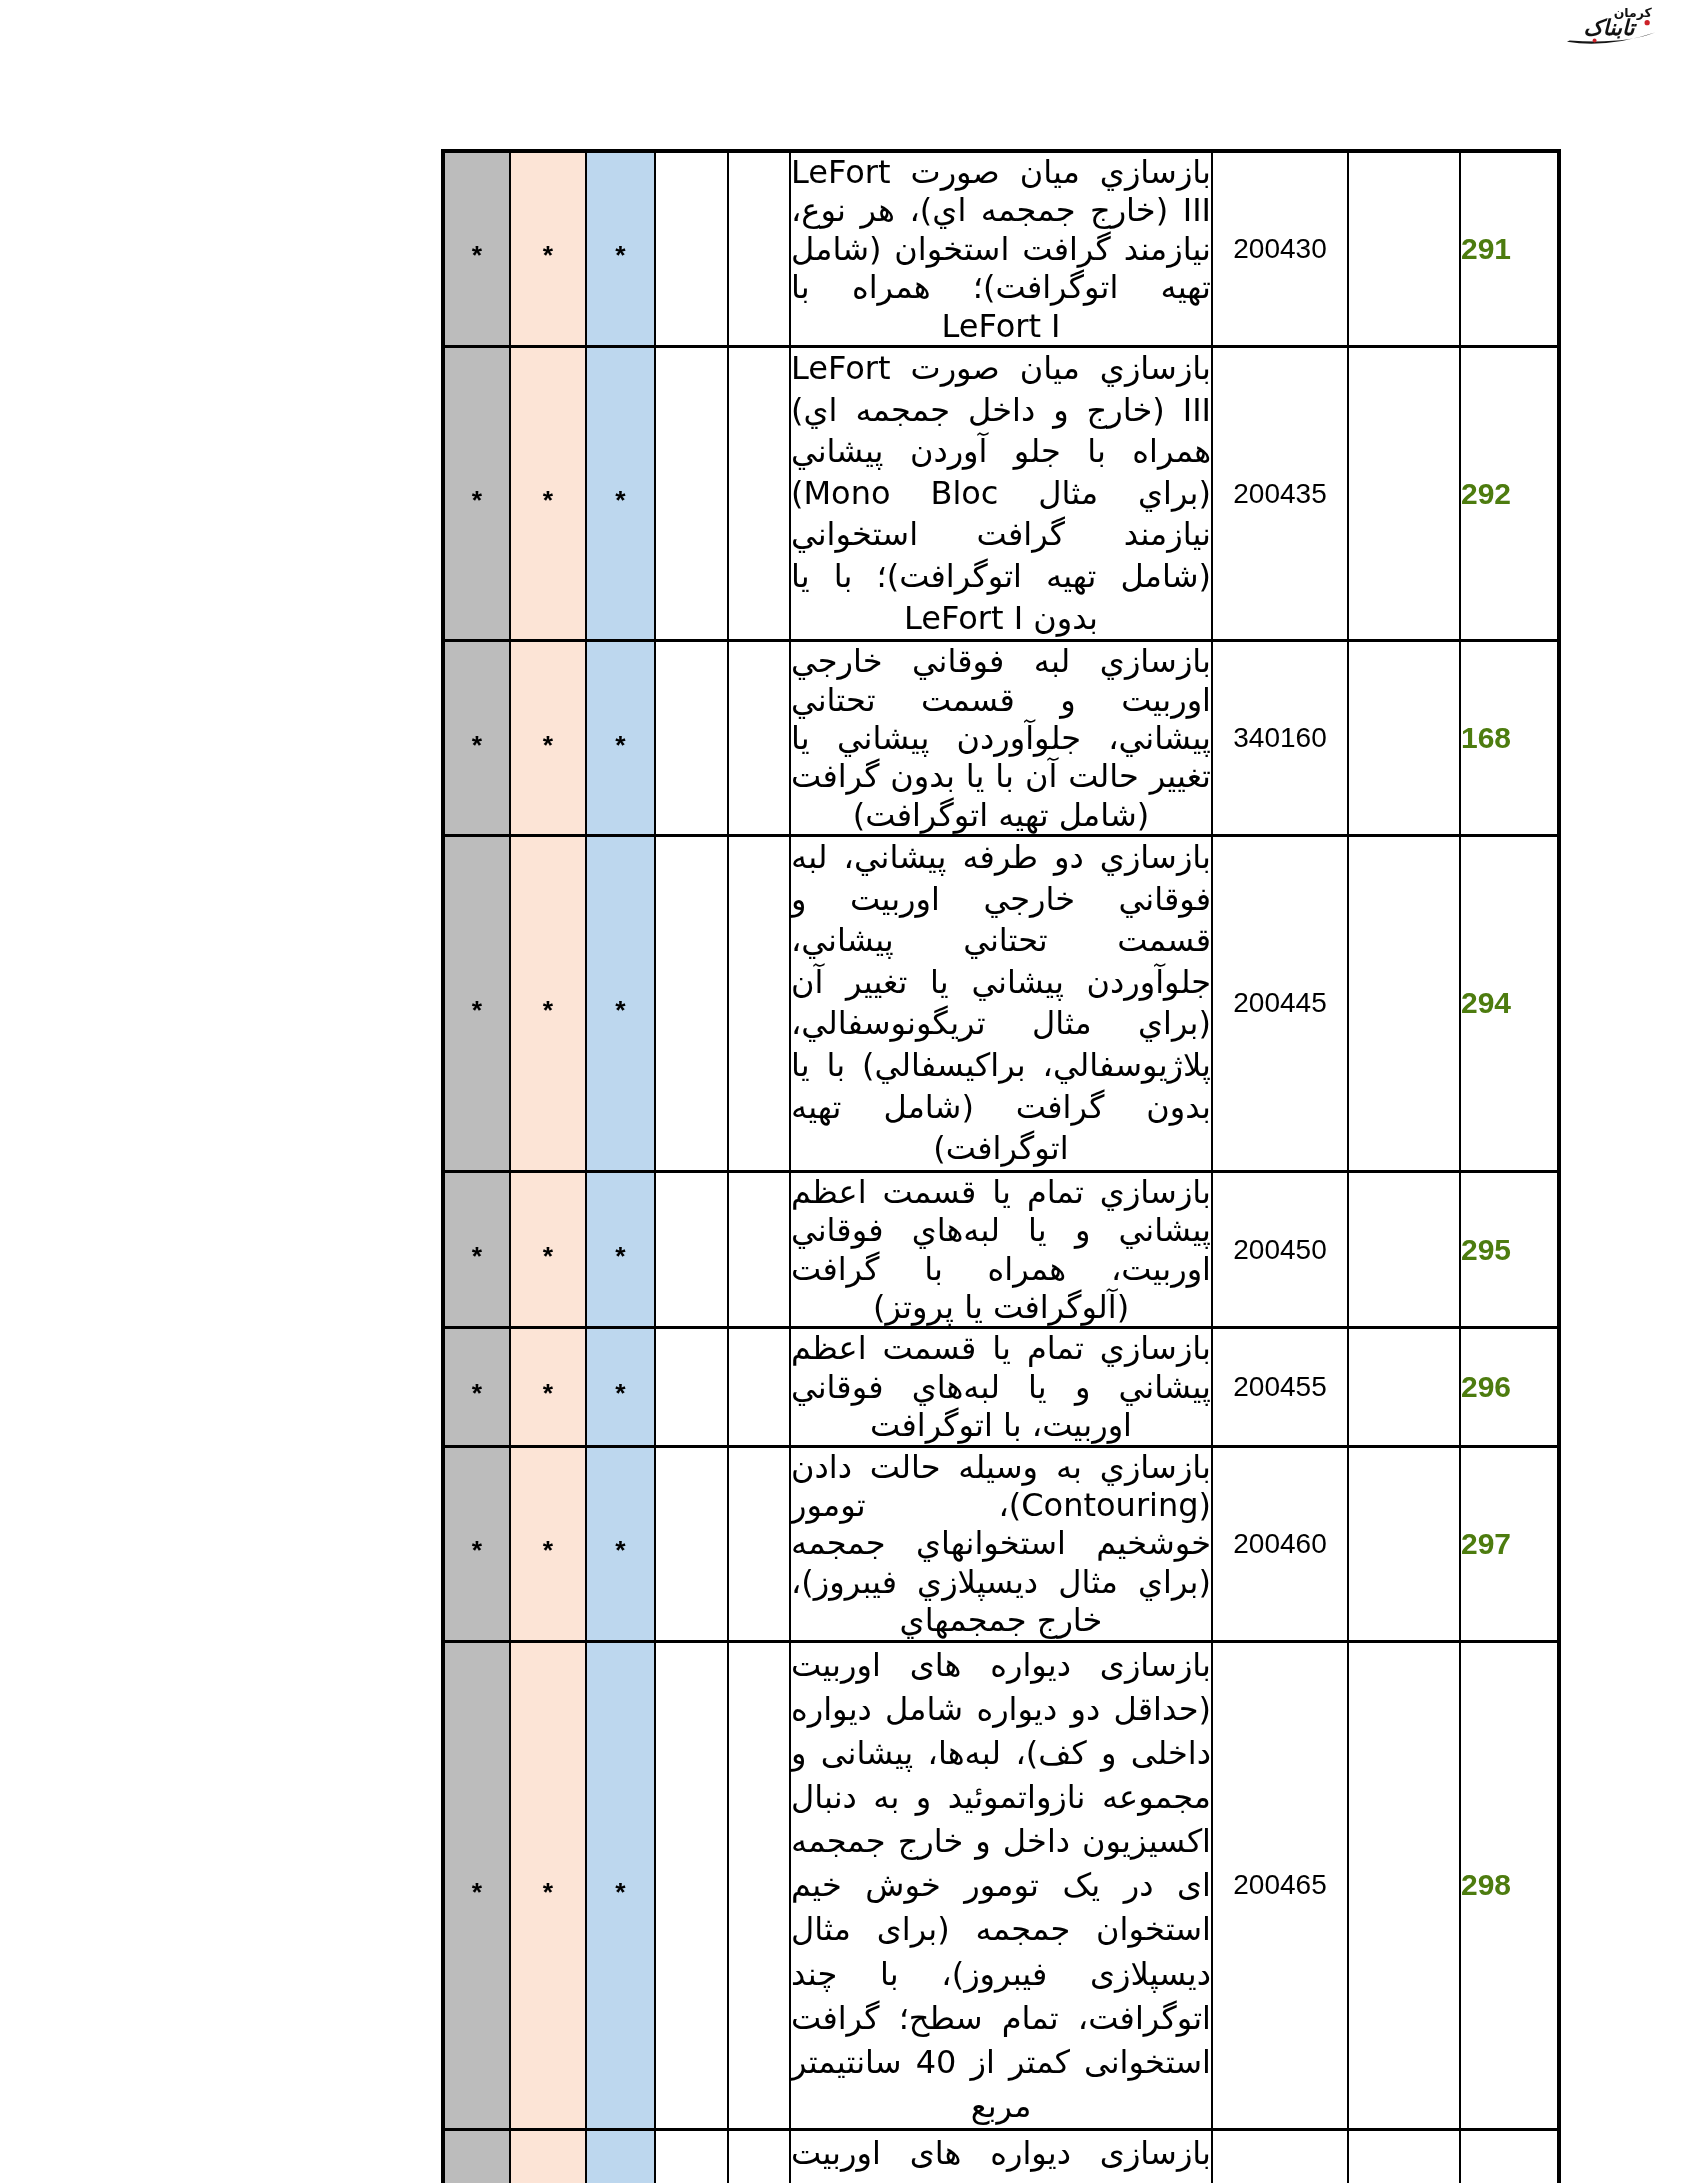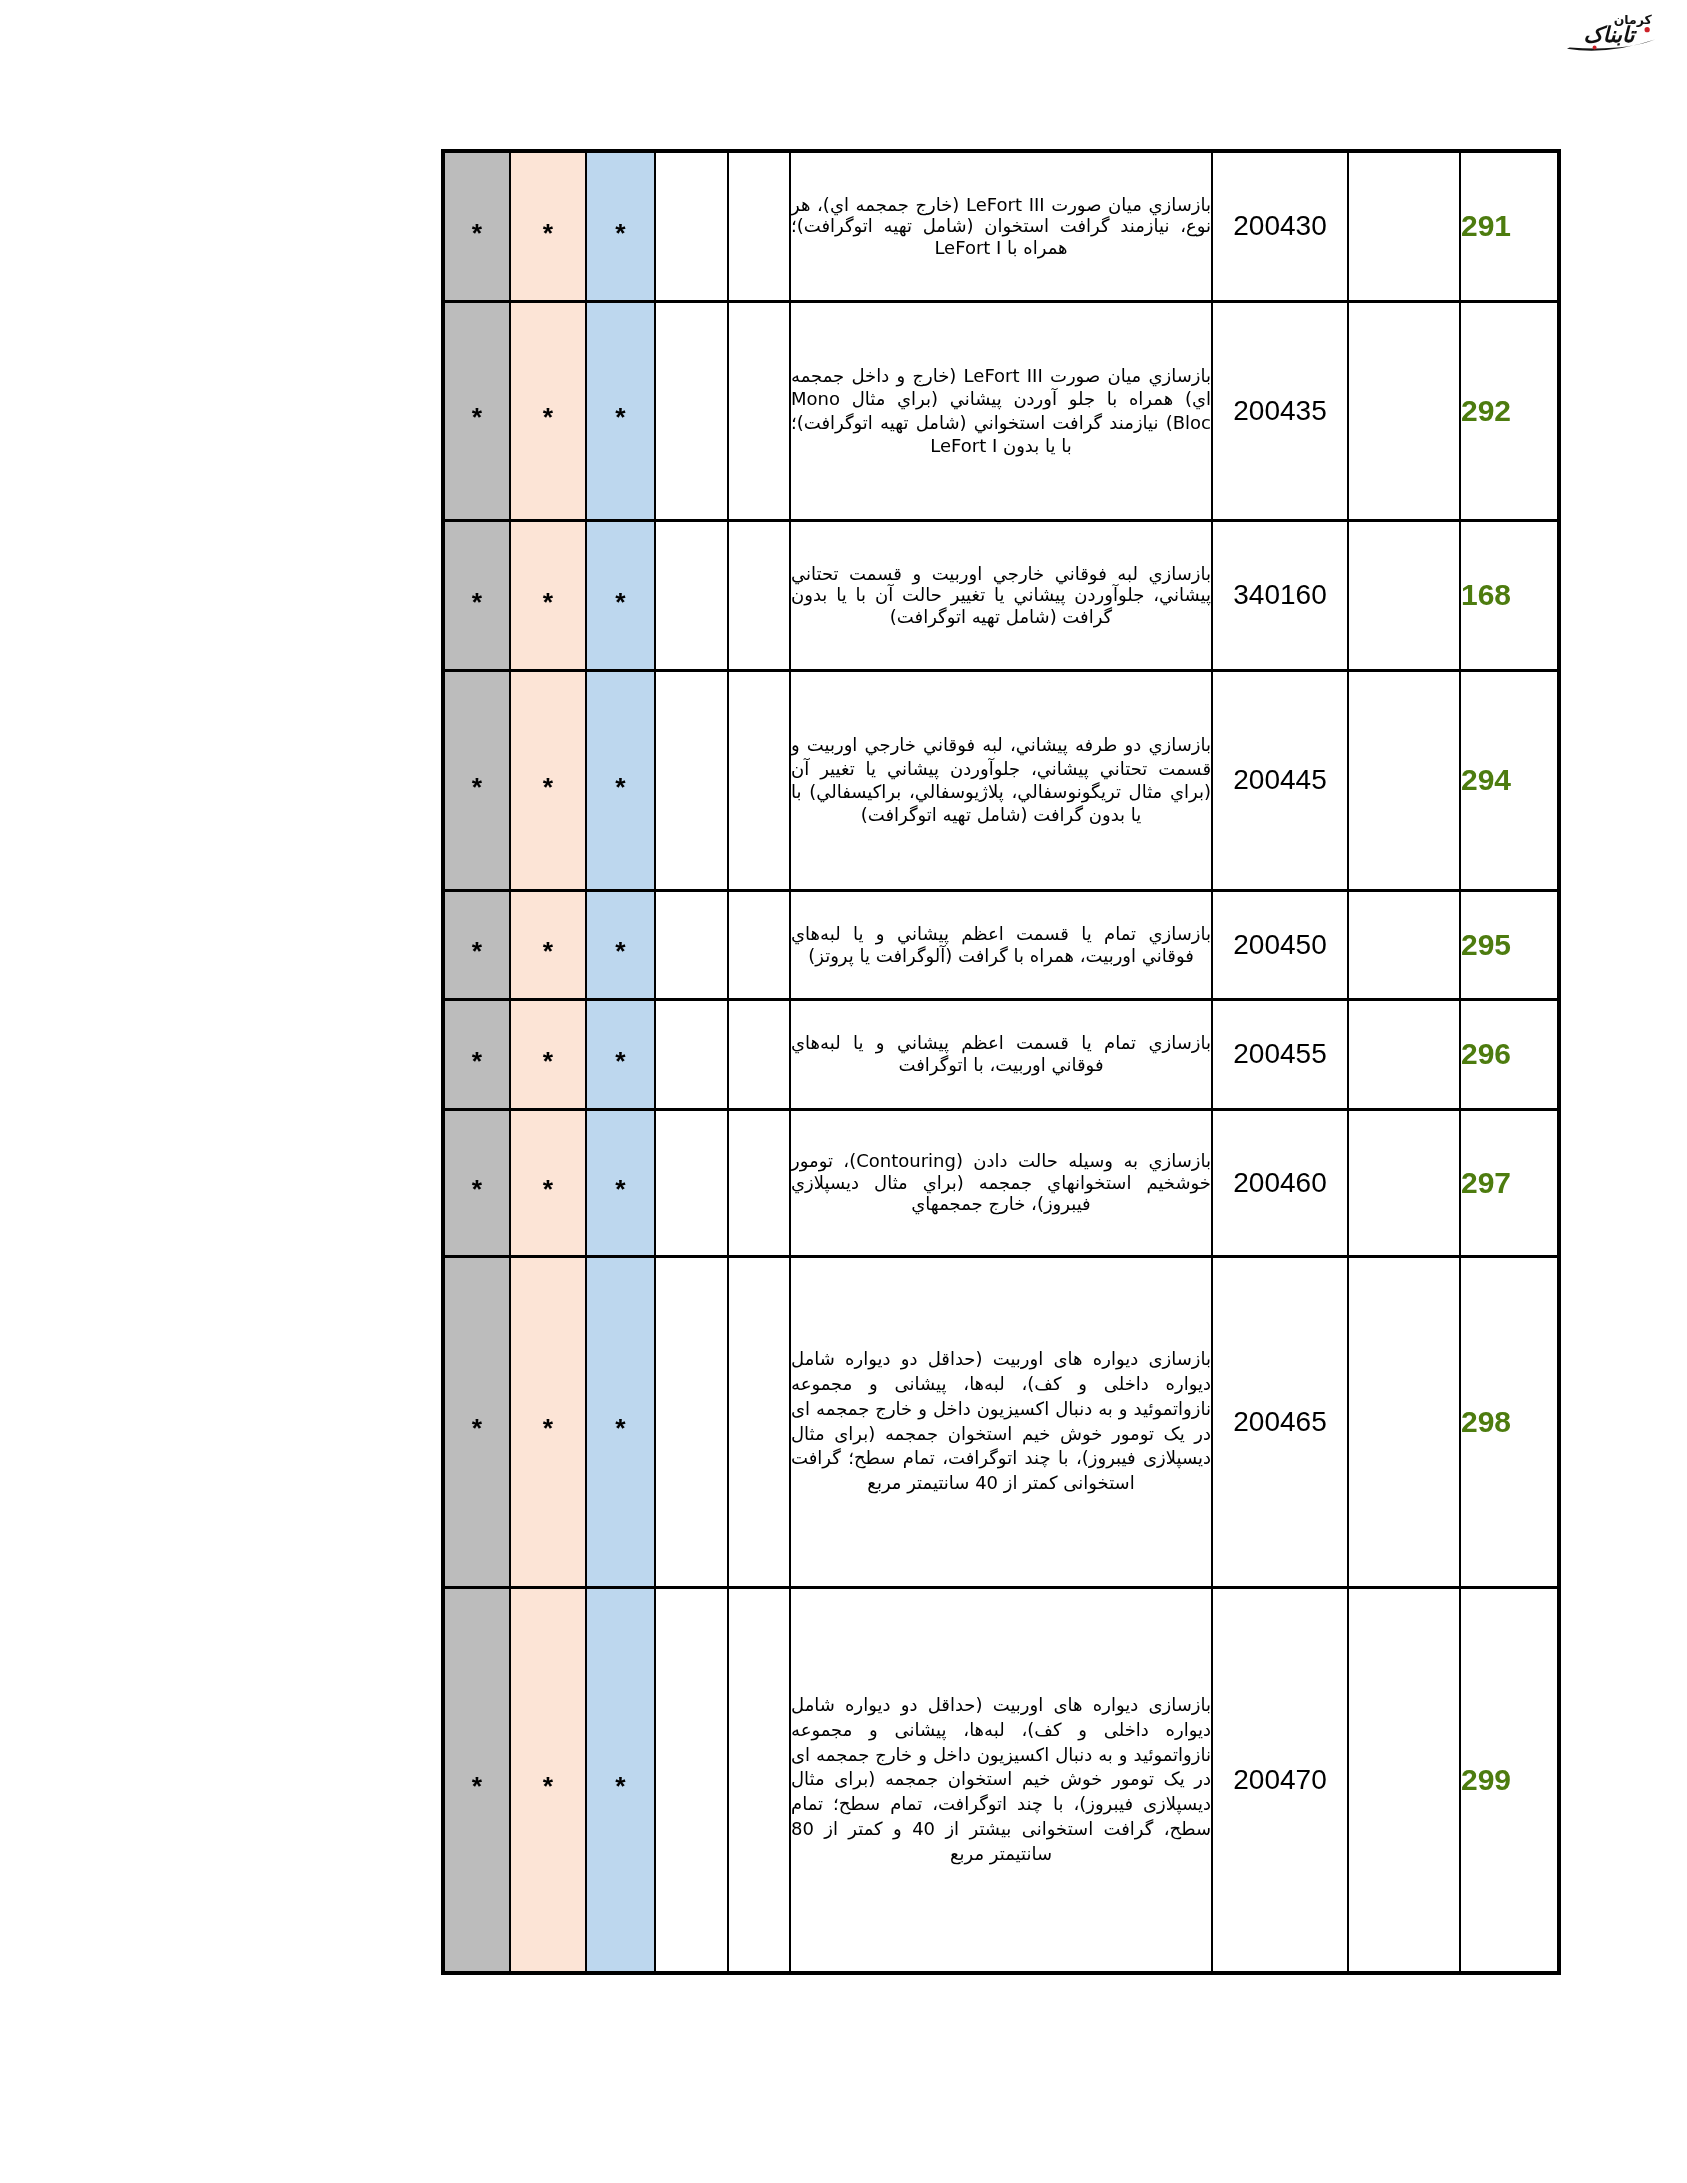--- a/index.html
+++ b/index.html
@@ -6,21 +6,21 @@
   body{
     width:1687px;height:2183px;
     position:relative;
     background:#ffffff;
     font-family:"DejaVu Sans",sans-serif;
     overflow:hidden;
   }
   
   .logo{
     position:absolute;
-    top:8px;right:20px;
+    top:1px;right:20px;
     width:112px;height:46px;
   }
   
   table.tariff{
     position:absolute;
     left:441px;top:149px;
     width:1117px;height:1821px;
     border-collapse:collapse;
     table-layout:fixed;
     direction:ltr;
@@ -55,21 +55,21 @@
   td.star span{display:inline-block;transform:translateY(6.6px);}
   td.star-gray{background:var(--star-gray-bg,#bcbcbc);}
   td.star-peach{background:var(--star-peach-bg,#fce4d6);}
   td.star-blue{background:var(--star-blue-bg,#bdd7ee);}
   td.blank{background:#ffffff;}
 
   td.desc{
     direction:rtl;
     text-align:justify;
     text-align-last:center;
-    font-size:18px;
+    font-size:32px;
     line-height:1.2;
     color:#000;
     padding:4px 4px;
     font-family:"DejaVu Sans",sans-serif;
   }
   tr.r7 td.desc, tr.r8 td.desc{line-height:1.38;}
   tr.r1 td.desc, tr.r3 td.desc{line-height:1.3;}
 
   td.code{
     text-align:center;

